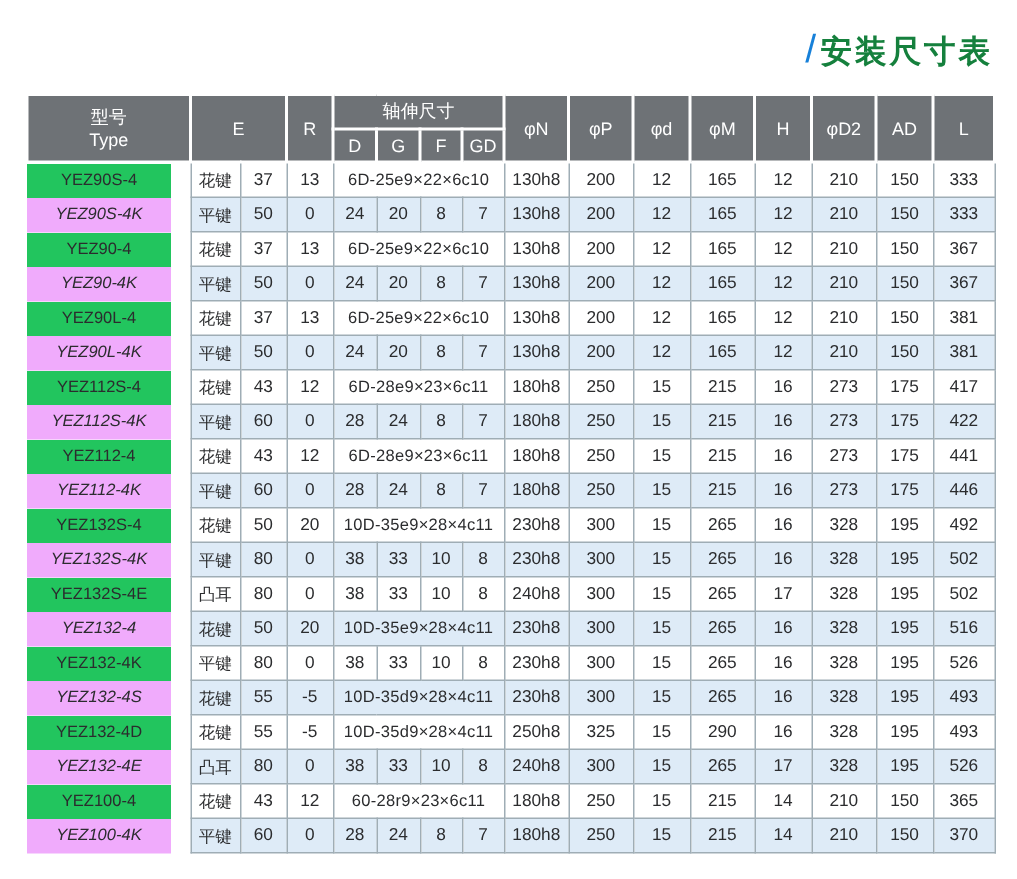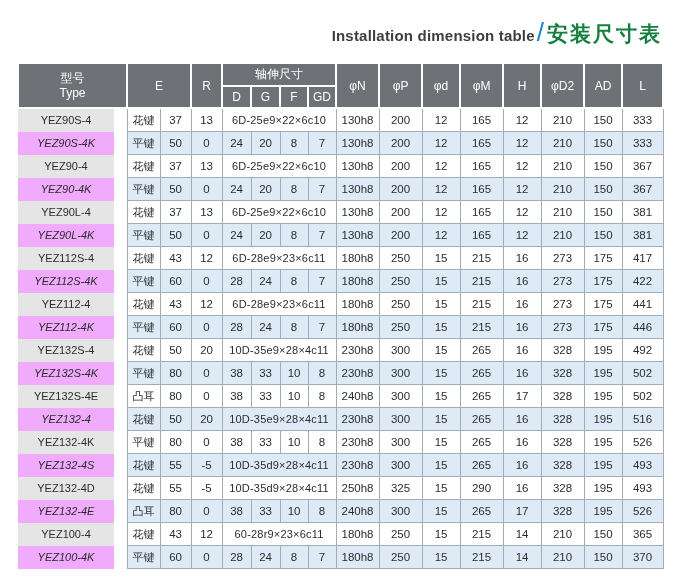--- a/index.html
+++ b/index.html
@@ -49,36 +49,35 @@
     color: #2b2c2e;
     text-align: center;
     vertical-align: middle;
     background: #ffffff;
     white-space: nowrap;
     overflow: hidden;
   }
   table.dim tbody tr.hl td { background: #deebf7; }
   table.dim tbody td.model {
     border: none;
-    background: #e5e5e5;
+    background: #22c55e;
     font-size: 11px;
   }
   table.dim tbody tr.hl td.model { background: #f0abfc; font-style: italic; }
   table.dim tbody td.gap { border: none; background: #ffffff; }
   table.dim tbody tr.hl td.gap { background: #ffffff; }
   table.dim tbody td.shaft { font-size: 11px; letter-spacing: 0.2px; }
   table.dim tbody td.key { font-size: 11px; margin-left: 32px; }
 </style>
 </head>
 <body>
 
 <div class="page">
 
   <div class="title-wrap">
-    <span class="title-en">Installation dimension table</span>
     <span class="title-slash">/</span>
     <span class="title-zh">安装尺寸表</span>
   </div>
 
   <table class="dim">
     <colgroup>
       <col style="width:96px">
         <col style="width:13px">
         <col style="width:33px">
       <col style="width:31px">

